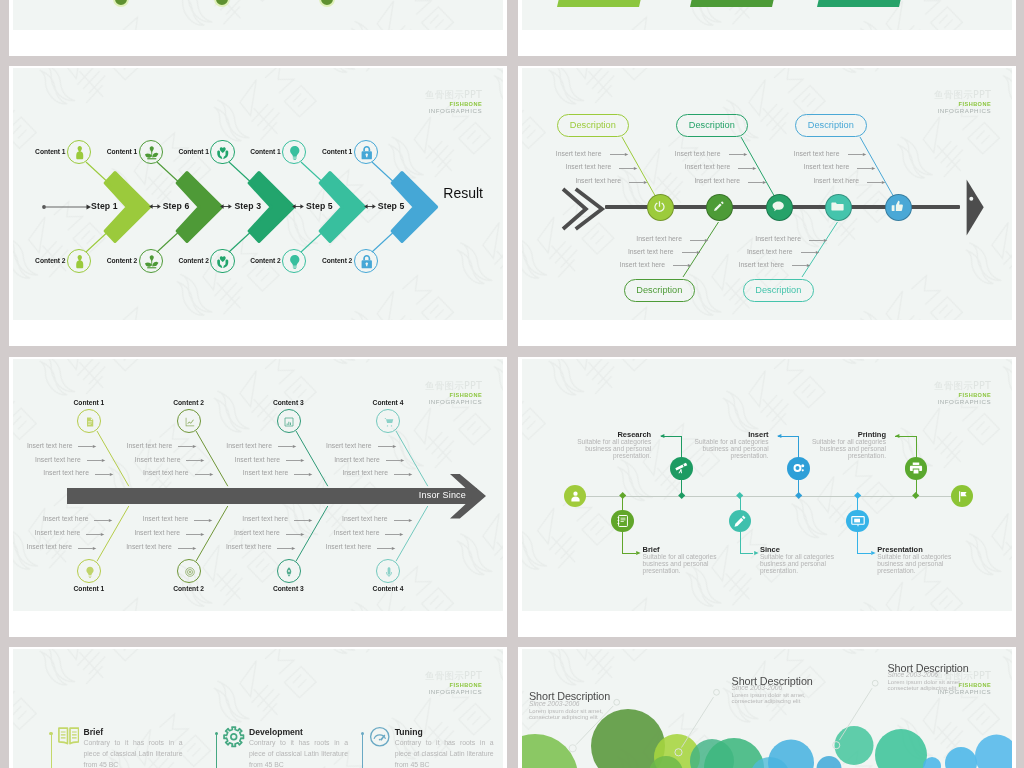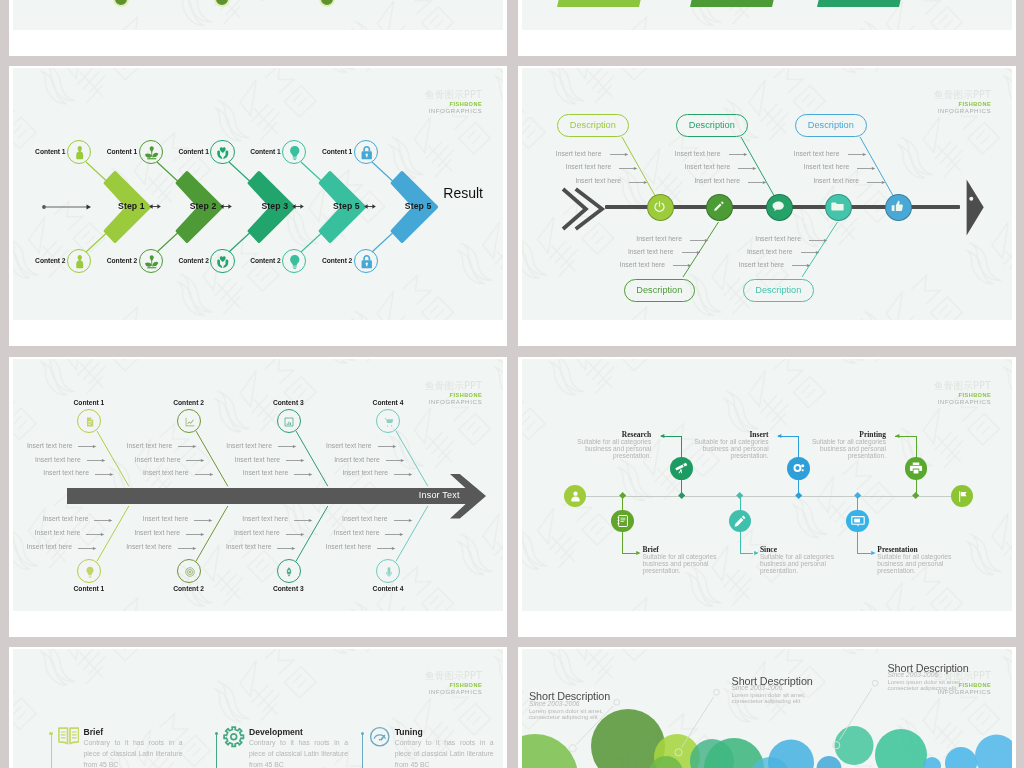--- a/index.html
+++ b/index.html
@@ -8,32 +8,32 @@
 .slide{position:absolute;width:498px;height:280px;background:#fff;overflow:hidden;}
 .sbody{position:absolute;left:4px;top:2px;width:490px;height:252px;background:#f1f5f3;overflow:hidden;}
 .wm{position:absolute;left:0;top:0;width:490px;height:252px;pointer-events:none;}
 .brand{position:absolute;right:20.9px;top:22px;text-align:right;line-height:1;}
 .brand .cn{font-size:9.6px;color:#dfe4e1;letter-spacing:.2px;font-family:"DejaVu Sans",sans-serif;height:11.5px;}
 .brand .fb{font-size:5.6px;color:#8cc63e;font-weight:bold;letter-spacing:.45px;height:6.8px;}
 .brand .ig{font-size:6.2px;color:#a9b1af;letter-spacing:.55px;height:7px;}
 .abs{position:absolute;}
 .ins{position:absolute;font-size:6.85px;color:#a0a0a0;white-space:nowrap;}
 
-.stepl{font-size:8.7px;font-weight:bold;color:#1a1a1a;letter-spacing:.1px;white-space:nowrap;font-family:"Liberation Sans",sans-serif;margin-left:27px;}
+.stepl{font-size:8.7px;font-weight:bold;color:#1a1a1a;letter-spacing:.1px;white-space:nowrap;font-family:"Liberation Sans",sans-serif;}
 .circ{width:24.4px;height:24.4px;border-radius:50%;border:1.5px solid;background:transparent;box-sizing:border-box;}
 .clab{font-size:6.7px;font-weight:bold;color:#1a1a1a;white-space:nowrap;letter-spacing:-0.05px;}
 .result{font-size:14px;font-weight:normal;color:#111;letter-spacing:0;}
 .dbox{width:71.7px;height:23.6px;border:1.5px solid;border-radius:12px;box-sizing:border-box;font-size:9.2px;font-weight:normal;line-height:21px;text-align:center;white-space:nowrap;background:transparent;}
 .ncirc{width:27px;height:27px;border-radius:50%;box-sizing:border-box;border:1.6px solid rgba(0,0,0,0.25);}
 .ccirc{width:24px;height:24px;border-radius:50%;border:1.4px solid;box-sizing:border-box;}
 .clab2{font-size:6.7px;font-weight:bold;color:#1a1a1a;text-align:center;white-space:nowrap;}
 .spinelbl{font-size:9px;color:#fff;font-weight:normal;letter-spacing:.2px;white-space:nowrap;}
 .diamond{width:5.4px;height:5.4px;transform:rotate(45deg);}
 .tcirc{width:22.8px;height:22.8px;border-radius:50%;}
-.ttitle{font-size:7.5px;font-weight:bold;color:#262626;white-space:nowrap;font-family:Liberation Serif, serif;}
+.ttitle{font-size:7.5px;font-weight:bold;color:#262626;white-space:nowrap;}
 .tbody{font-size:6.6px;color:#b4b4b4;line-height:7.05px;}
 .ititle{font-size:8.6px;font-weight:bold;color:#262626;white-space:nowrap;}
 .itext{font-size:6.9px;color:#b6b6b6;line-height:11px;text-align:justify;}
 .btitle{font-size:10.8px;font-weight:normal;color:#4a4a4a;white-space:nowrap;letter-spacing:-.1px;}
 .bsince{font-size:6.7px;color:#b8b8b8;font-style:italic;white-space:nowrap;}
 .btext{font-size:6px;color:#b8b8b8;line-height:6.1px;}
 
 </style>
 </head>
 <body>
@@ -160,21 +160,21 @@
         </div>
         <div class="abs clab" style="left:4.5px;top:189.1px;width:48px;text-align:right;">Content 2</div>
         <svg class="abs" style="left:160.9px;top:100.5px;" width="50" height="76" viewBox="0 0 50 76">
           <path d="M13.0 3.6 L47.5 38.0 L13.0 72.4 L3.2 62.0 L25.3 38.0 L3.2 14.0 Z" fill="#4e9a37" stroke="#4e9a37" stroke-width="3.2" stroke-linejoin="round"></path>
         </svg>
         <svg class="abs" style="left:134.7px;top:134.0px;" width="14" height="9" viewBox="0 0 14 9">
           <path d="M2.6 4.5 h8.8" stroke="#333" stroke-width="0.9"></path>
           <path d="M1.2 4.5 l3.4 -2.2 v4.4 z" fill="#333"></path>
           <path d="M12.8 4.5 l-3.4 -2.2 v4.4 z" fill="#333"></path>
         </svg>
-        <div class="abs stepl" style="left:149.7px;top:133.0px;">Step 2</div>
+        <div class="abs stepl" style="left:149.7px;top:133.0px;">Step 6</div>
         <svg class="abs" style="left:143.2px;top:92.5px;overflow:visible;" width="40" height="92" viewBox="0 0 40 92">
           <path d="M1 1 L27 25" stroke="#4e9a37" stroke-width="1.1" fill="none"></path>
           <path d="M1 91 L27 67" stroke="#4e9a37" stroke-width="1.1" fill="none"></path>
         </svg>
         <div class="abs circ" style="left:125.5px;top:71.8px;border-color:#4e9a37;">
           <svg class="ic" width="15.5" height="15.5" viewBox="0 0 24 24" style="color:#4e9a37;fill:#4e9a37;position:absolute;left:4.2px;top:4.2px;">
             <path d="M12 1.8c1.9 0 3.2 1.6 3.2 3.4 0 2.2-1.9 4.4-3.2 6.4-1.3-2-3.2-4.2-3.2-6.4 0-1.8 1.3-3.4 3.2-3.4z"></path>
             <path d="M11.3 10.5h1.4v6.4h-1.4z"></path>
             <path d="M1.6 14.4c3.6-2.4 8.2-1.6 10.4 1.8l.9 1.4-3.1 1.6c-2.6 1.3-5.8.4-7.3-2z"></path>
             <path d="M22.4 13.4c-1 3-3.8 5.2-7 5.6l-2.8 0.3 0.6-2.5c.8-3.2 3.9-5.2 7.1-4.6z"></path>
@@ -468,21 +468,21 @@
 </svg>
         <div class="brand">
           <div class="cn">鱼骨图示PPT</div>
           <div class="fb">FISHBONE</div>
           <div class="ig">INFOGRAPHICS</div>
         </div>
         <div class="abs" style="left:53.6px;top:129.0px;width:410px;height:15.8px;background:#585858;"></div>
         <svg class="abs" style="left:437px;top:114.6px;" width="37" height="45" viewBox="0 0 37 45">
           <path d="M0 0 L9.8 0 L36 22.1 L9.8 44.6 L0 44.6 L24.2 22.1 z" fill="#585858"></path>
         </svg>
-        <div class="abs spinelbl" style="left:405.8px;top:130.7px;">Insor Text</div>
+        <div class="abs spinelbl" style="left:405.8px;top:130.7px;">Insor Since</div>
         <div class="abs ccirc" style="left:64.3px;top:50.2px;border-color:#b5cc4a;">
           <svg class="ic" width="12" height="12" viewBox="0 0 24 24" style="color:#b5cc4a;fill:#b5cc4a;position:absolute;left:5.6px;top:5.6px;opacity:.8;">
             <path d="M6 2.8h8l4.5 4.5v13.9H6zm7.8 1.4v3.6h3.6z"></path>
             <path d="M8.2 11h7.6v1H8.2zM8.2 13.4h7.6v1H8.2zM8.2 15.8h5.2v1H8.2z" fill="#fff"></path>
           </svg>
         </div>
         <div class="abs clab2" style="left:45.9px;top:40.3px;width:60px;">Content 1</div>
         <svg class="abs" style="left:82.6px;top:71.0px;overflow:visible;" width="40" height="62" viewBox="0 0 40 62">
           <path d="M1 1 L32.8 56.2" stroke="#b5cc4a" stroke-width="1" fill="none"></path>
         </svg>

